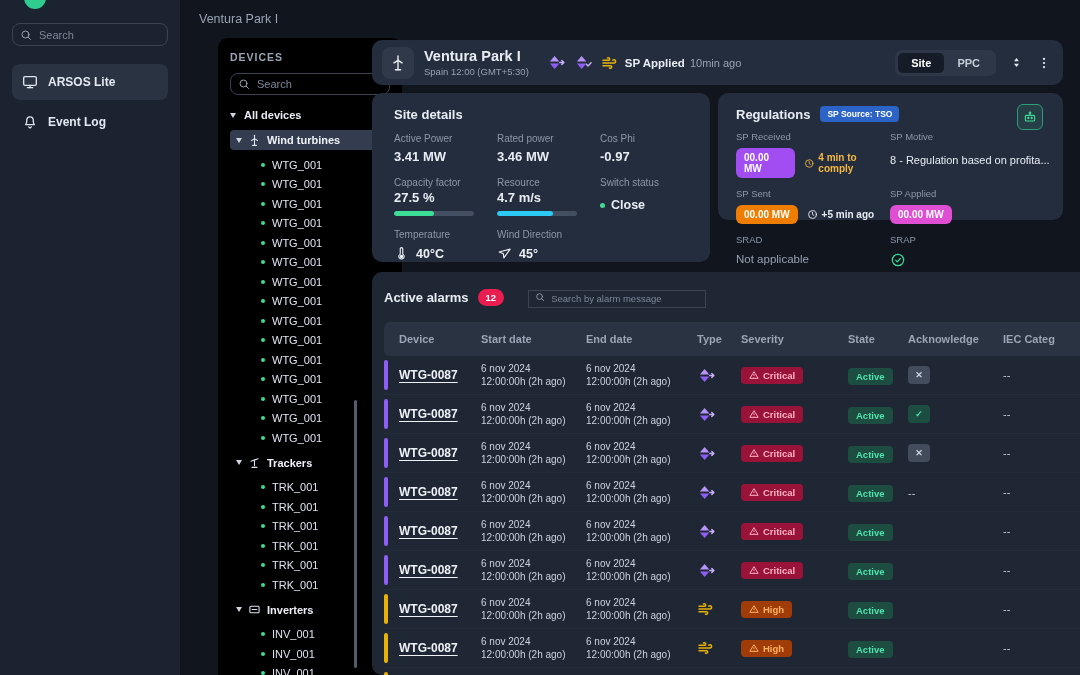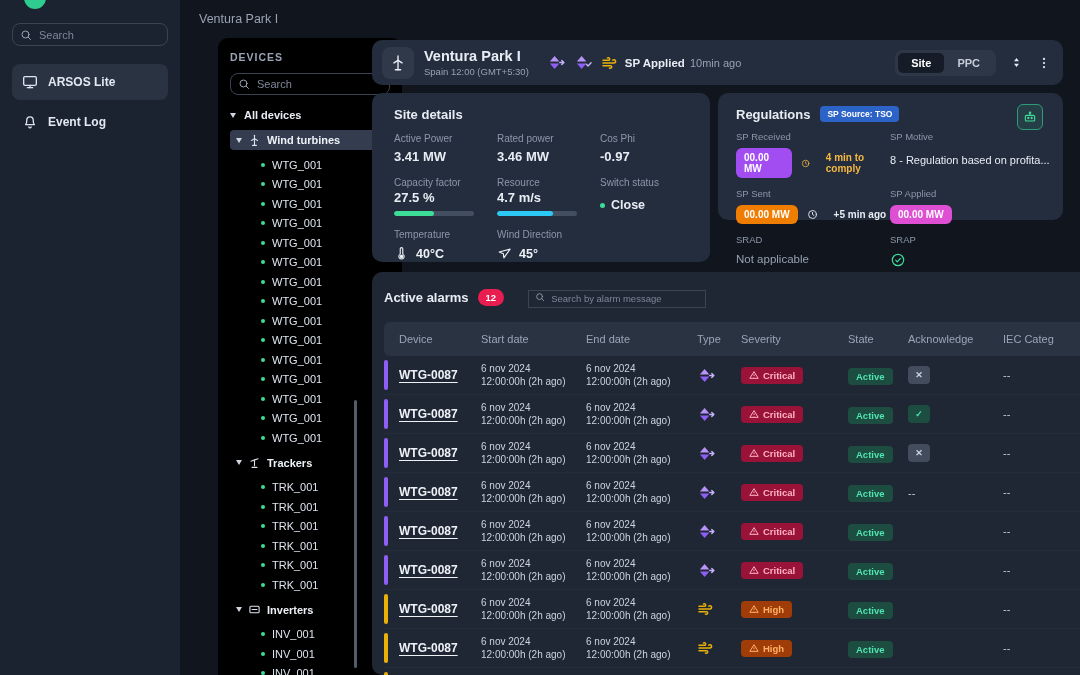--- a/index.html
+++ b/index.html
@@ -98,41 +98,41 @@
     border:1px solid #2c9d78; background:rgba(61,220,151,0.10); color:#3ddc97;
     display:flex; align-items:center; justify-content:center; cursor:pointer;
   }
   .reg-grid { display:grid; grid-template-columns:154px 1fr; margin-top:9px; row-gap:10px; }
   .reg-label { font-size:9.5px; color:#8d97a9; }
   .reg-content { margin-top:6px; display:flex; align-items:center; gap:9px; }
   .mw-badge { display:inline-block; font-size:10px; font-weight:bold; color:#fff; padding:4px 8px; border-radius:6px; }
   .mw-badge.purple { background:#a24df2; }
   .mw-badge.orange { background:#ef7d00; }
   .mw-badge.pink { background:#df4fd3; }
-  .note { display:flex; align-items:center; gap:16px; font-size:10px; font-weight:bold; }
+  .note { display:flex; align-items:center; gap:4px; font-size:10px; font-weight:bold; }
   .note.amber { color:#f5b840; }
   .note.white { color:#e8edf4; }
   .reg-value { font-size:11px; color:#e8edf4; margin-top:12px; white-space:nowrap; }
   .reg-muted { font-size:11.5px; color:#97a1b2; margin-top:8px; }
 
   
   .alarms-card { position:absolute; left:372px; top:272px; width:811px; height:403px; background:#1f2734; border-radius:10px; padding:12px; }
   .al-head { display:flex; align-items:center; height:26px; }
   .al-title { font-size:13px; font-weight:bold; }
   .count-badge { margin-left:9px; background:#ea1d50; color:#fff; font-size:9.5px; font-weight:bold; padding:3px 8px; border-radius:9px; }
   .al-search { position:relative; width:178px; height:18px; margin-left:24px; }
   .al-search input { border-radius:0; font-size:9.5px; padding-left:22px; }
   .al-search .mag { left:7px; }
   .al-tools { margin-left:auto; display:flex; align-items:center; gap:16px; }
   .tool-btn { position:relative; color:#e8edf4; background:none; border:none; padding:0; cursor:pointer; }
   .notif-dot { position:absolute; right:-4px; top:-3px; width:5px; height:5px; border-radius:50%; background:#3ddc97; }
 
   .t-head, .t-row { display:grid; grid-template-columns:15px 82px 105px 111px 44px 107px 60px 95px 1fr; align-items:center; }
   .t-head { height:34px; background:#2a3342; border-radius:6px; margin-top:12px; }
-  .t-head .th { font-size:11px; font-weight:normal; color:#9aa5b6; }
+  .t-head .th { font-size:11px; font-weight:bold; color:#9aa5b6; }
   .t-row { height:39px; border-bottom:1px solid rgba(255,255,255,0.03); }
   .rowbar { width:4px; height:30px; border-radius:2px; }
   .rowbar.purple { background:#8f5ef6; }
   .rowbar.yellow { background:#e7b10a; }
   .dev-link { font-size:12px; font-weight:bold; color:#eef2f7; text-decoration:underline; text-underline-offset:3px; cursor:pointer; }
   .dcell { font-size:10px; color:#ccd3df; line-height:1.32; }
   .badge { display:inline-flex; align-items:center; gap:4px; font-size:9.5px; font-weight:bold; padding:3px 8px; border-radius:4px; }
   .badge.critical { background:#991238; color:#ffb3c0; }
   .badge.high { background:#a03c08; color:#ffb067; }
   .badge.state { background:#1d4c40; color:#4fe3ae; }

